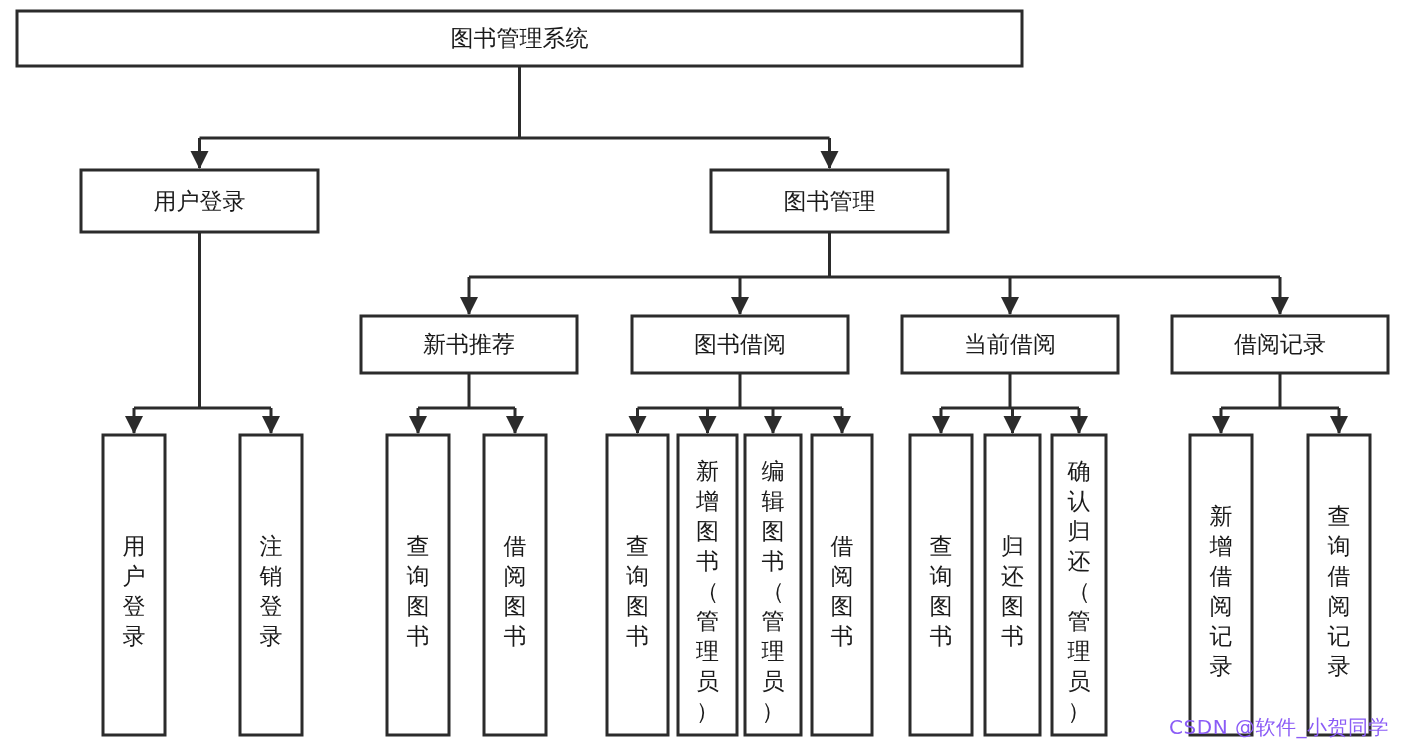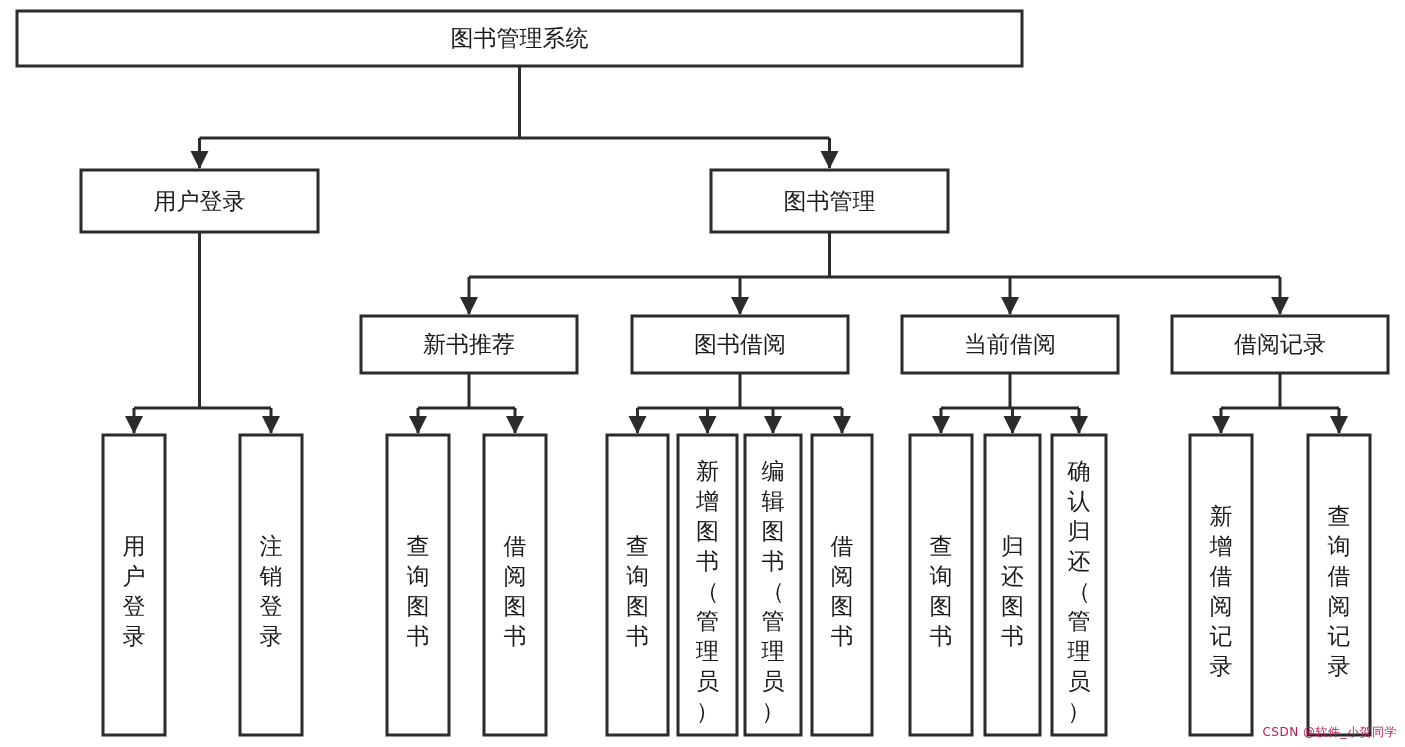--- a/index.html
+++ b/index.html
@@ -48,25 +48,25 @@
     font-size: 23px;
     text-anchor: middle;
     dominant-baseline: middle;
   }
   .node-label.vertical {
     font-size: 23px;
     text-anchor: middle;
   }
   .watermark-text {
     position: absolute;
-    right: 8px;
+    right: 16px;
     bottom: 6px;
     font-family: "DejaVu Sans", "Liberation Sans", sans-serif;
-    font-size: 12px;
-    color: #be185d;
+    font-size: 20px;
+    color: #8b5cf6;
     white-space: nowrap;
     letter-spacing: 0.5px;
     pointer-events: none;
   }
 </style>
 </head>
 <body>
 
 <div id="diagram-root">
   <svg class="diagram-canvas" id="diagram-svg" viewBox="0 0 1405 747" xmlns="http://www.w3.org/2000/svg">

